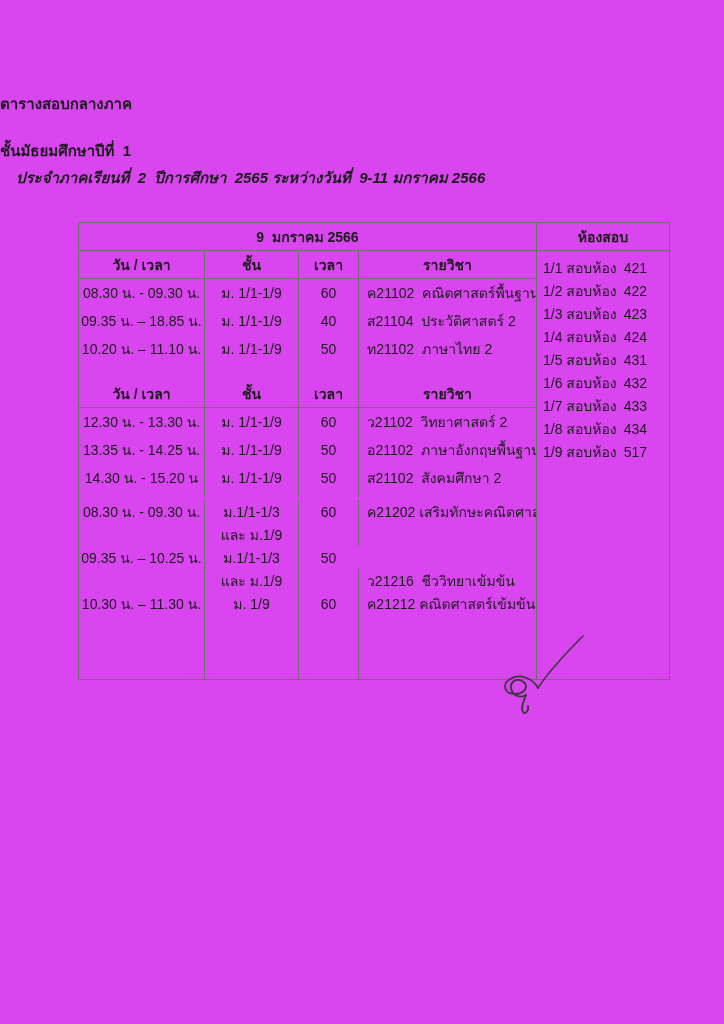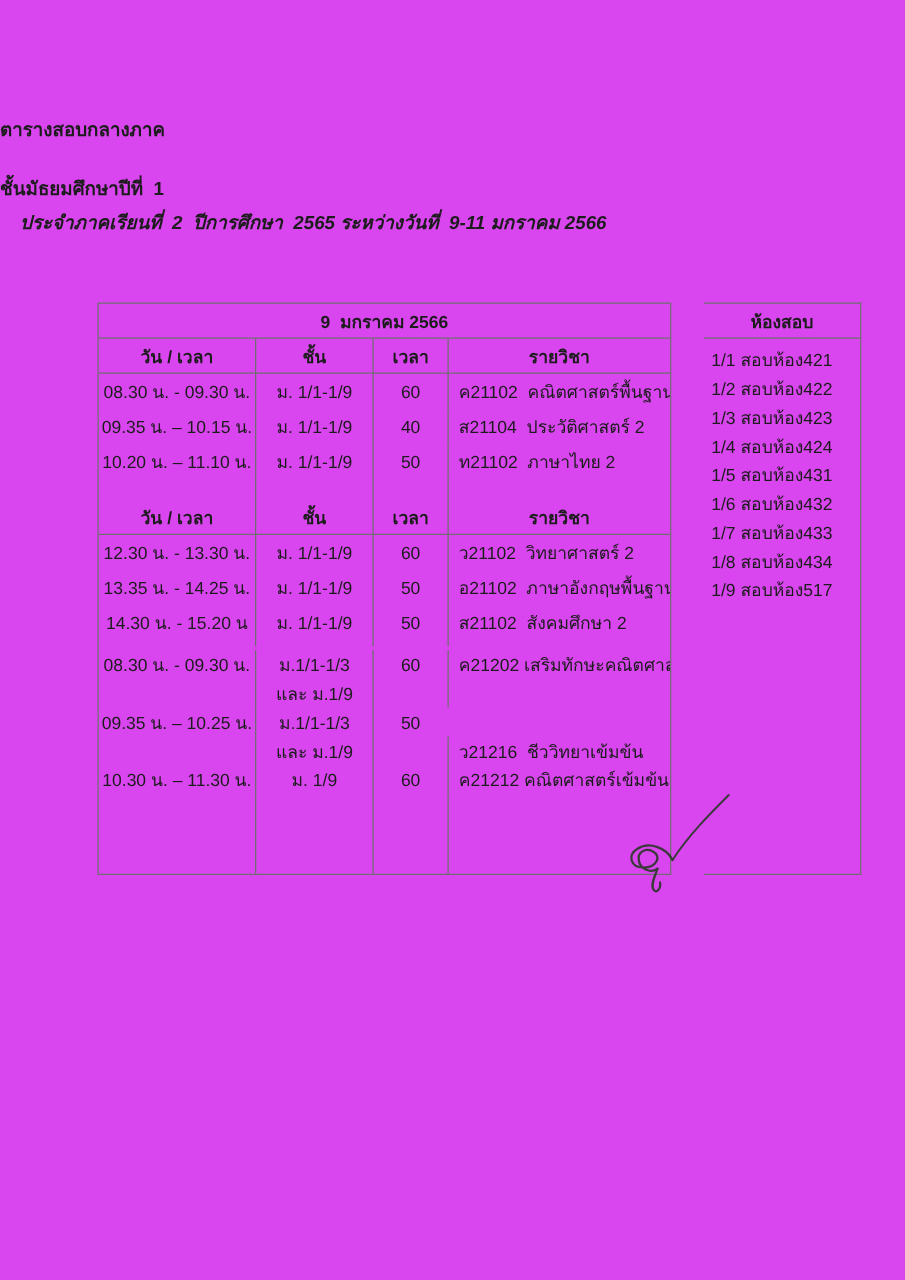--- a/index.html
+++ b/index.html
@@ -6,21 +6,21 @@
   html,body { background:#e8e8e8; }
   .page {
     position:relative; width:724px; height:1024px; background:#d946ef;
     font-family:"Liberation Sans","DejaVu Sans",sans-serif;
     color:#1c1c1c; overflow:hidden;
   }
   .doc-title    { position:absolute; top:92px;  left:0; width:100%; font-size:15px; font-weight:bold; white-space:pre; }
   .doc-sub1     { position:absolute; top:139px; left:0; width:100%; font-size:15px; font-weight:bold; white-space:pre; }
   .doc-sub2     { position:absolute; top:166px; left:16px; width:100%; font-size:15px; font-weight:bold; white-space:pre;font-style:italic; }
 
-  .exam-table { position:absolute; left:78px; top:242px; width:592px; height:458px; display:flex; font-size:14px;gap:26px; }
+  .exam-table { position:absolute; left:78px; top:222px; width:592px; height:458px; display:flex; font-size:14px; }
   .left  { width:459px; border:1px solid #6f6f6f; display:flex; flex-direction:column; }
   .right { width:133px; border:1px solid #6f6f6f; border-left:none; display:flex; flex-direction:column; }
 
   .date-row { height:28px; flex:0 0 auto; border-bottom:1px solid #6f6f6f;
               display:flex; align-items:center; justify-content:center;
               font-weight:bold; white-space:pre; }
   .date-row.mid { border-top:1px solid #6f6f6f; }
 
   .sec-body { display:flex; flex-direction:column; flex:0 0 auto; }
   .sec-body.s1 { height:129px; }
@@ -67,21 +67,21 @@
           <div class="cell c-dur">เวลา</div>
           <div class="cell c-sub" style="justify-content:center;padding-left:0;">รายวิชา</div>
         </div>
         <div class="brow">
           <div class="cell c-time">08.30 น. - 09.30 น.</div>
           <div class="cell c-cls">ม. 1/1-1/9</div>
           <div class="cell c-dur">60</div>
           <div class="cell c-sub">ค21102  คณิตศาสตร์พื้นฐาน 2</div>
         </div>
         <div class="brow">
-          <div class="cell c-time">09.35 น. – 10.15 น.</div>
+          <div class="cell c-time">09.35 น. – 18.85 น.</div>
           <div class="cell c-cls">ม. 1/1-1/9</div>
           <div class="cell c-dur">40</div>
           <div class="cell c-sub">ส21104  ประวัติศาสตร์ 2</div>
         </div>
         <div class="brow">
           <div class="cell c-time">10.20 น. – 11.10 น.</div>
           <div class="cell c-cls">ม. 1/1-1/9</div>
           <div class="cell c-dur">50</div>
           <div class="cell c-sub">ท21102  ภาษาไทย 2</div>
         </div>

